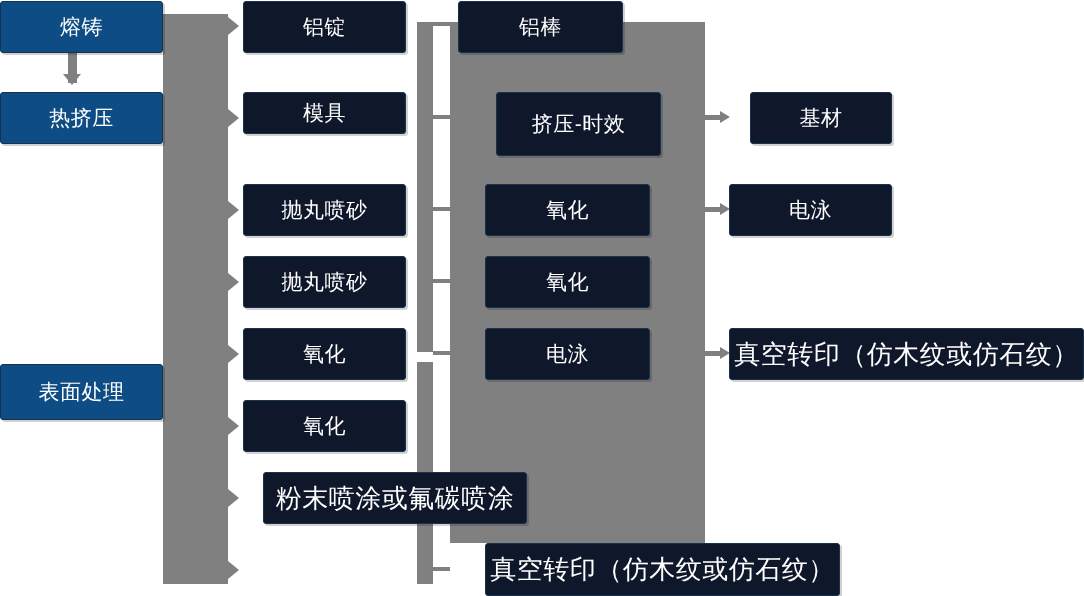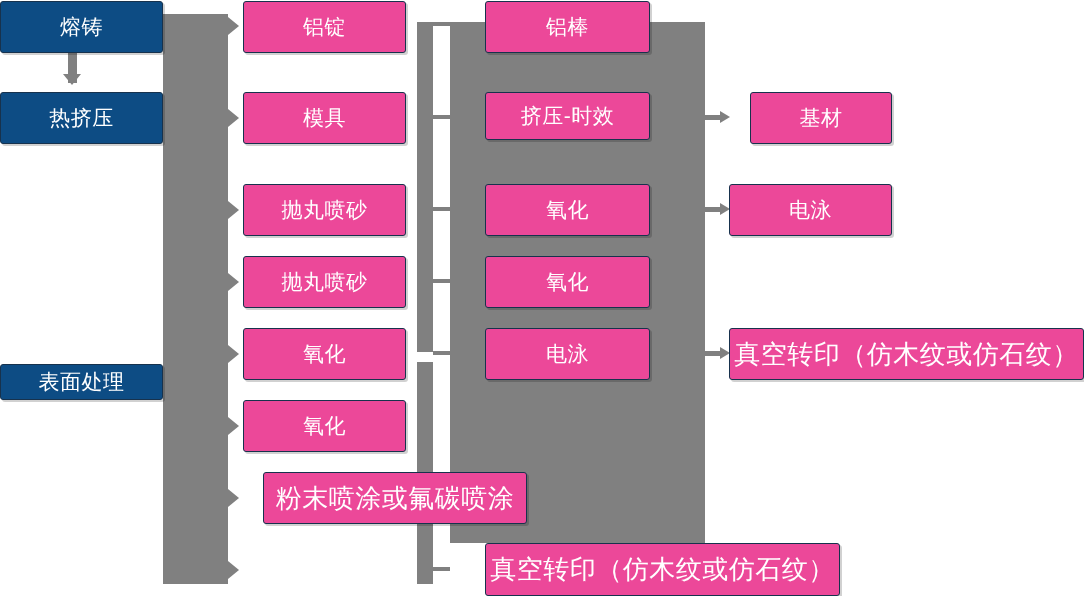--- a/index.html
+++ b/index.html
@@ -56,21 +56,21 @@
     justify-content: center;
     color: #ffffff;
     font-size: 21px;
     line-height: 1.1;
     letter-spacing: 0.5px;
     border: 1.5px solid #17324d;
     border-radius: 3px;
     box-shadow: 2px 2px 0 rgba(0,0,0,0.18);
     white-space: nowrap;
   }
-  .node.primary   { background: #ec4899; }
+  .node.primary   { background: #0f172a; }
   .node.dark      { background: #0d4c84; }
   .node.wide      { font-size: 26px; align-items: center; }
 </style>
 </head>
 <body>
 
 <div id="canvas">
 
   <div class="gray" style="left:163px; top:14px; width:65px; height:570px;"></div>
 
@@ -104,50 +104,50 @@
   <div class="small-arrow" style="left:705px; top:115px; width:15px;"></div>
   <div class="small-arrow" style="left:705px; top:207px; width:15px;"></div>
   <div class="small-arrow" style="left:705px; top:351px; width:15px;"></div>
 
   <div class="node dark" style="left:0px; top:1px; width:163px; height:52px;">
     <span>熔铸</span>
   </div>
   <div class="node dark" style="left:0px; top:92px; width:163px; height:52px;justify-content:center;">
     <span>热挤压</span>
   </div>
-  <div class="node dark" style="left:0px; top:364px; width:163px; height:36px;text-align:right;">
+  <div class="node dark" style="left:0px; top:364px; width:163px; height:56px;text-align:right;">
     <span>表面处理</span>
   </div>
 
   <div class="node primary" style="left:243px; top:1px; width:163px; height:52px;">
     <span>铝锭</span>
   </div>
-  <div class="node primary" style="left:243px; top:92px; width:163px; height:52px;">
+  <div class="node primary" style="left:243px; top:92px; width:163px; height:42px;">
     <span>模具</span>
   </div>
   <div class="node primary" style="left:243px; top:184px; width:163px; height:52px;">
     <span>抛丸喷砂</span>
   </div>
   <div class="node primary" style="left:243px; top:256px; width:163px; height:52px;">
     <span>抛丸喷砂</span>
   </div>
   <div class="node primary" style="left:243px; top:328px; width:163px; height:52px;">
     <span>氧化</span>
   </div>
   <div class="node primary" style="left:243px; top:400px; width:163px; height:52px;">
     <span>氧化</span>
   </div>
   <div class="node primary wide" style="left:243px; top:472px; width:264px; height:52px;margin-left:20px;">
     <span>粉末喷涂或氟碳喷涂</span>
   </div>
 
-  <div class="node primary" style="left:485px; top:1px; width:165px; height:52px;">
+  <div class="node primary" style="left:458px; top:1px; width:165px; height:52px;">
     <span>铝棒</span>
   </div>
-  <div class="node primary" style="left:485px; top:92px; width:165px; height:48px;">
+  <div class="node primary" style="left:496px; top:92px; width:165px; height:64px;">
     <span>挤压-时效</span>
   </div>
   <div class="node primary" style="left:485px; top:184px; width:165px; height:52px;">
     <span>氧化</span>
   </div>
   <div class="node primary" style="left:485px; top:256px; width:165px; height:52px;">
     <span>氧化</span>
   </div>
   <div class="node primary" style="left:485px; top:328px; width:165px; height:52px;">
     <span>电泳</span>

